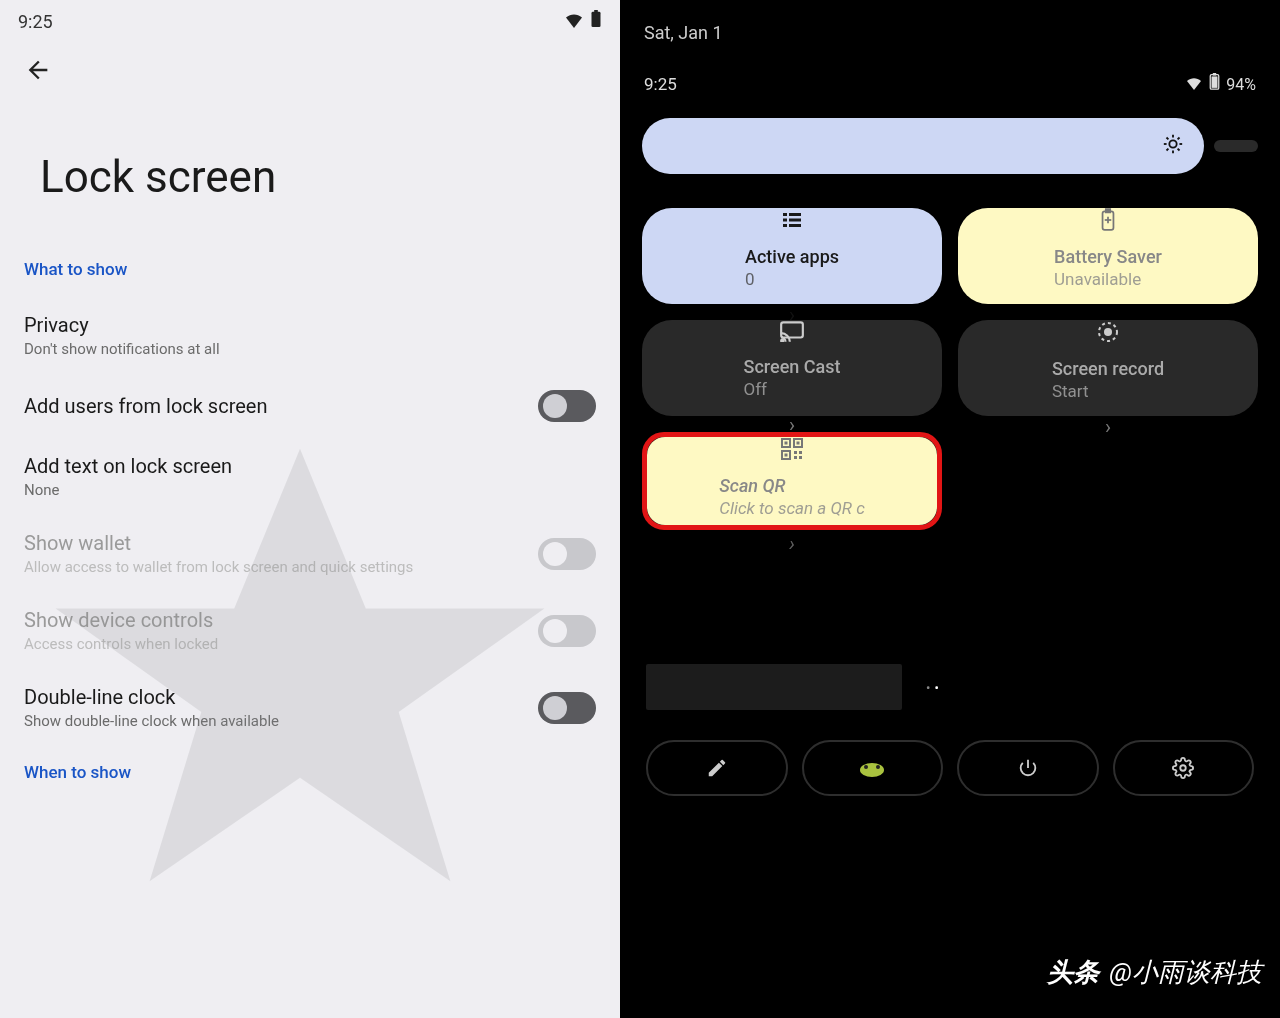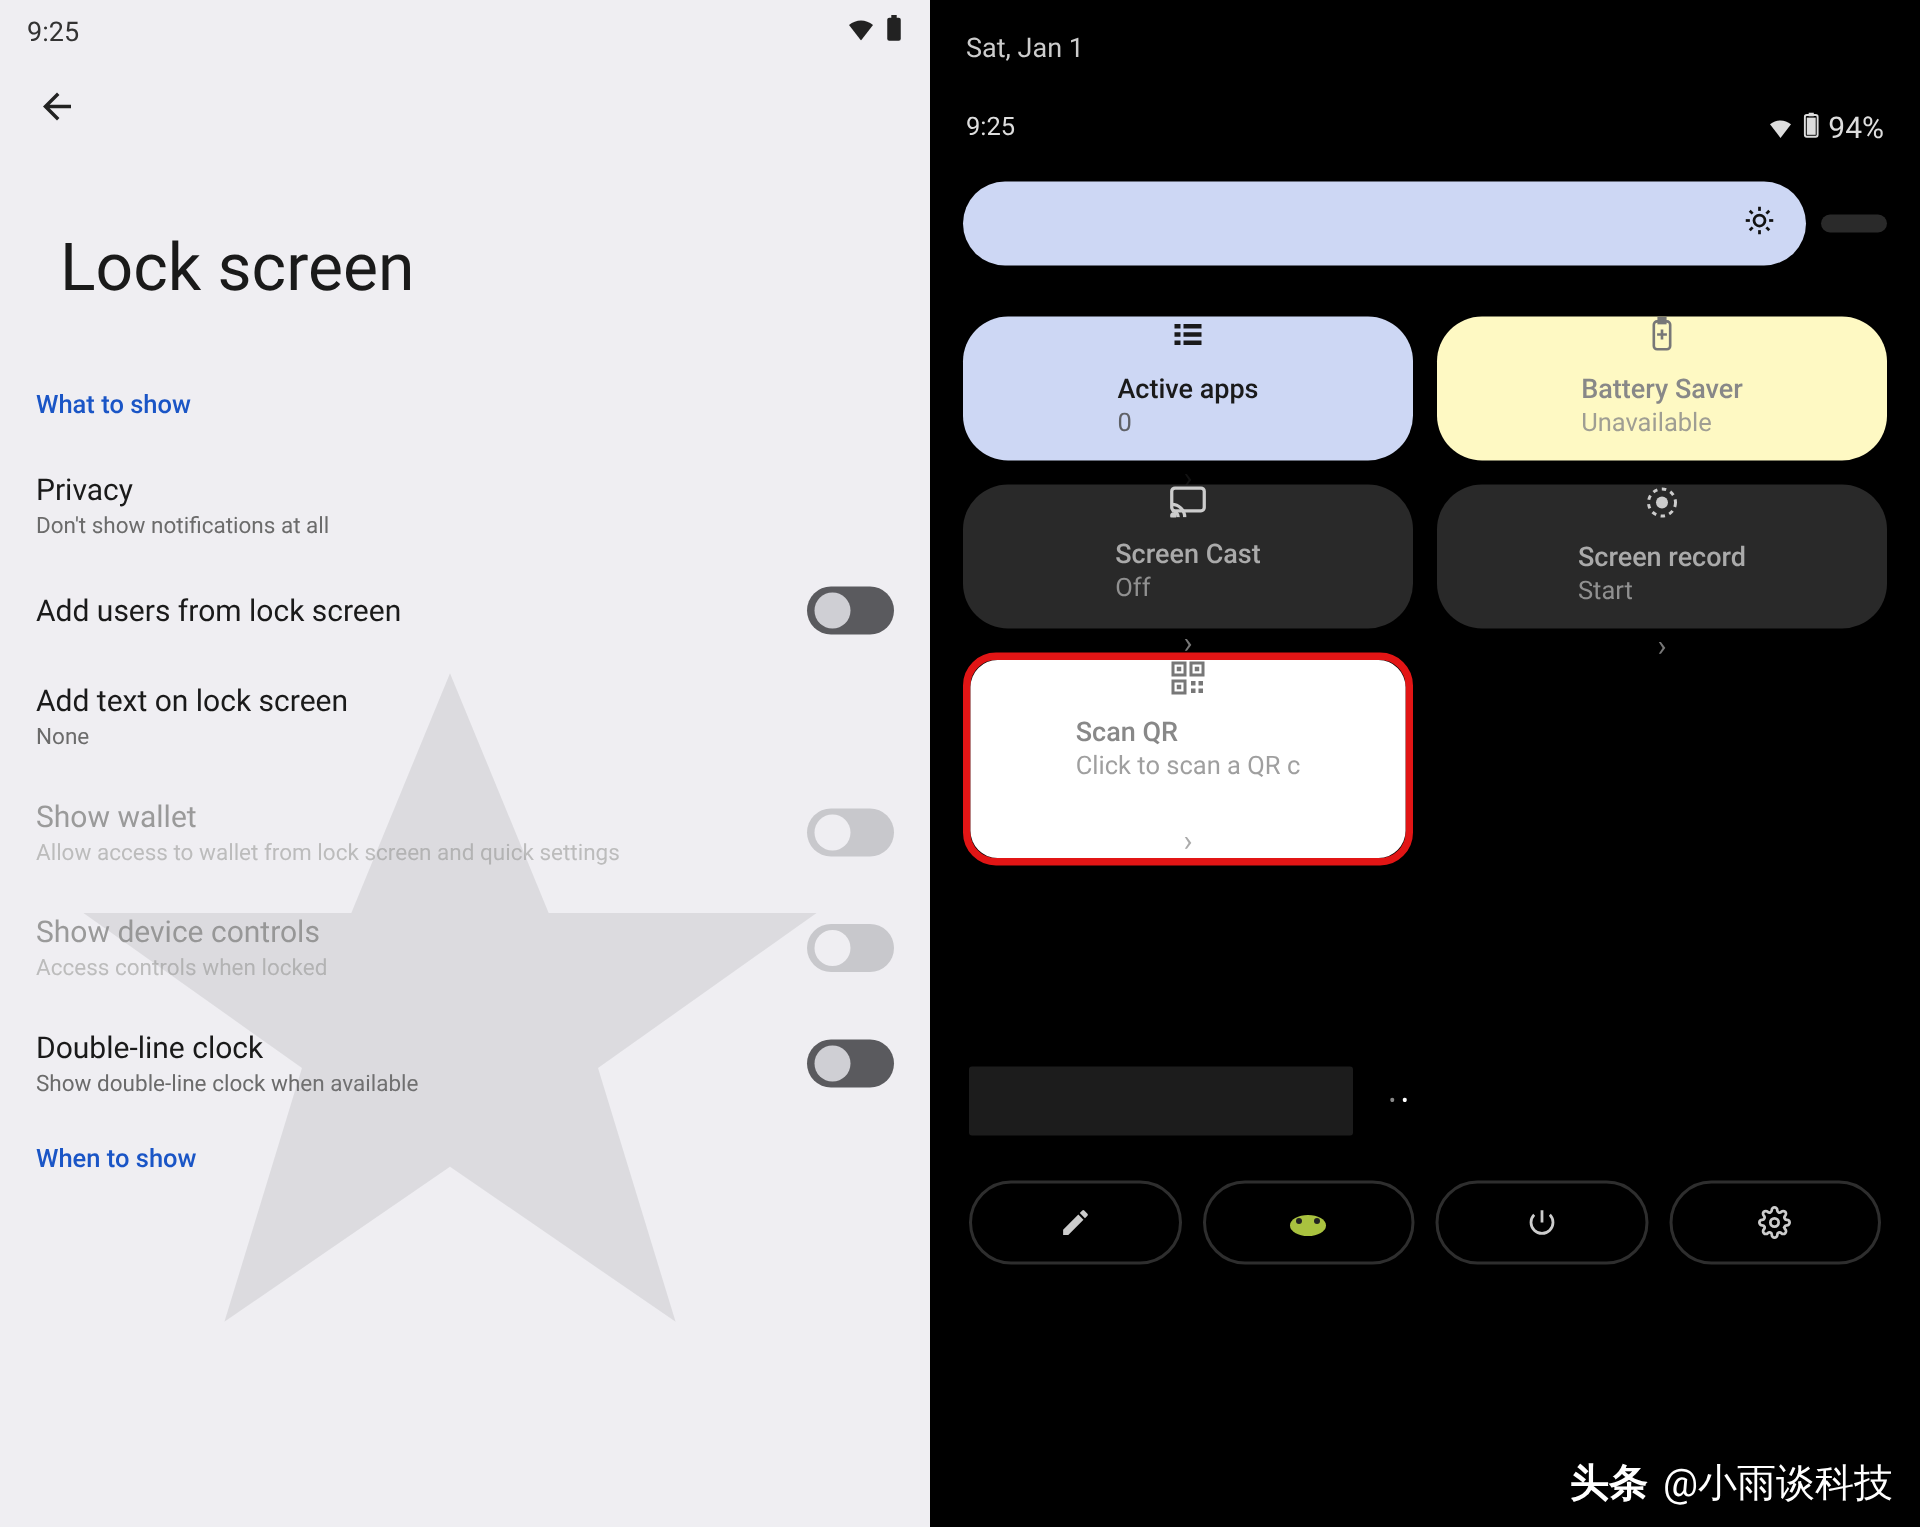--- a/index.html
+++ b/index.html
@@ -87,21 +87,21 @@
   }
   .watermark svg { width: 100%; height: 100%; }
 
   
   .right-inner { padding: 14px 18px 0 18px; }
   .date-row { font-size: 18px; color: #ccc; padding: 8px 6px 30px; }
   .status-bar-right {
     display: flex; justify-content: space-between; align-items: center;
     font-size: 17px; color: #ddd; padding: 0 6px 24px;
   }
-  .status-icons-right { display: flex; gap: 6px; align-items: flex-end; font-size: 20px; }
+  .status-icons-right { display: flex; gap: 6px; align-items: flex-end; font-size: 16px; }
   .brightness-row { display: flex; align-items: center; gap: 10px; margin: 0 4px 34px; }
   .brightness-bar {
     flex: 1; height: 56px; border-radius: 30px;
     background: #cdd7f4; position: relative;
   }
   .brightness-gear {
     position: absolute; right: 20px; top: 50%; transform: translateY(-50%);
     color: #111;
   }
   .brightness-tail {
@@ -130,21 +130,21 @@
   .tile-chev { font-size: 20px; opacity: .7; flex-shrink: 0; }
   .tile.active .tile-title { color: #1a1a1a; }
   .tile.active .tile-sub { color: #444; }
 
   .highlight-box {
     border: 5px solid #e21515;
     border-radius: 22px;
     padding: 0;
     grid-column: 1;
   }
-  .highlight-box .tile { background: #ffffff; height: 132px; border-radius: 18px; }
+  .highlight-box .tile { background: #fef9c3; height: 88px; border-radius: 18px; font-style: italic; }
 
   .media-row {
     margin: 134px 8px 0; display: flex; align-items: center; gap: 16px;
   }
   .media-block { width: 256px; height: 46px; background: #1c1c1c; border-radius: 2px; }
   .page-dots { color: #888; font-size: 13px; letter-spacing: 4px; margin-left: 8px; }
   .page-dots .active-dot { color: #fff; }
 
   .bottom-buttons {
     display: flex; gap: 14px; margin: 30px 8px 0;
@@ -152,24 +152,25 @@
   .pill-btn {
     flex: 1; height: 56px; border-radius: 28px;
     border: 2px solid #2e2e2e; display: flex;
     align-items: center; justify-content: center;
     color: #ccc; cursor: pointer;
   }
   .pill-btn svg { display: block; }
 
   
   .footer-mark {
-    position: absolute; right: 18px; bottom: 12px;
+    position: absolute; right: 18px; bottom: 28px;
     color: #fff; font-size: 26px; font-weight: 600;
     display: flex; align-items: center; gap: 6px;
     text-shadow: 0 0 4px #000;
+    font-style: italic;
   }
   .footer-mark .at { font-weight: 400; margin-left: 4px; }
 </style>
 </head>
 <body>
 
 <div class="panel panel-left">
   <div class="watermark">
     <svg viewBox="0 0 600 500">
         <polygon points="300,20 370,190 560,190 405,300 460,480 300,370 140,480 195,300 40,190 230,190" fill="#8b8b8f"></polygon>

